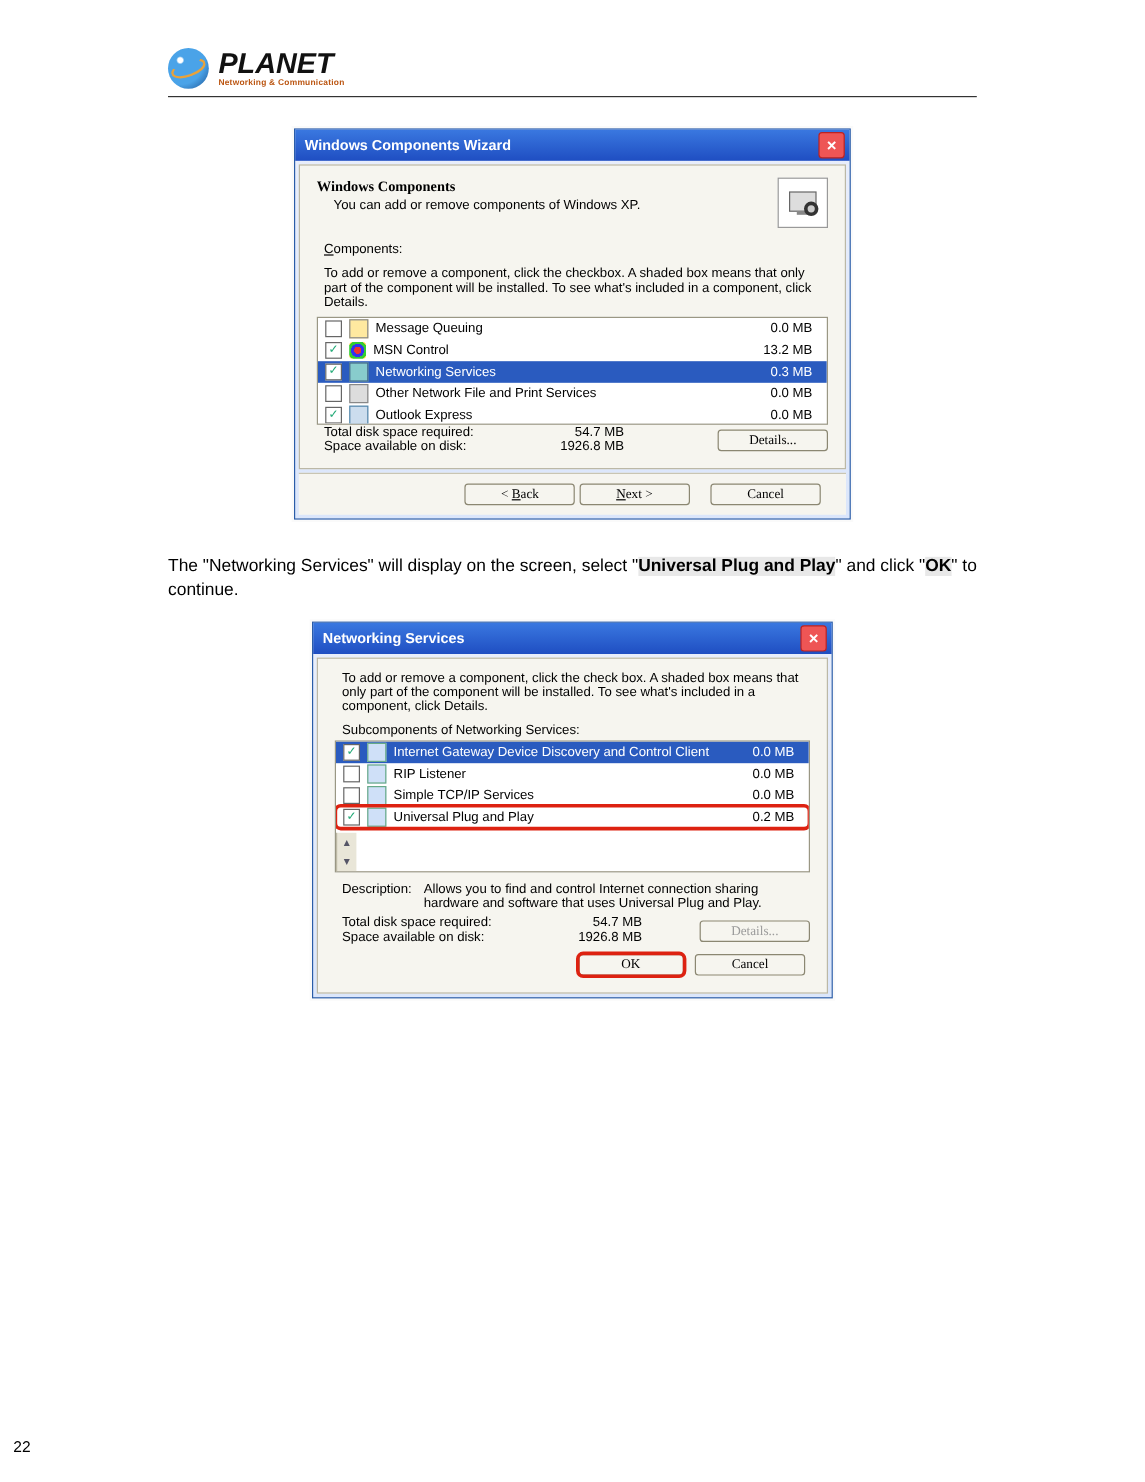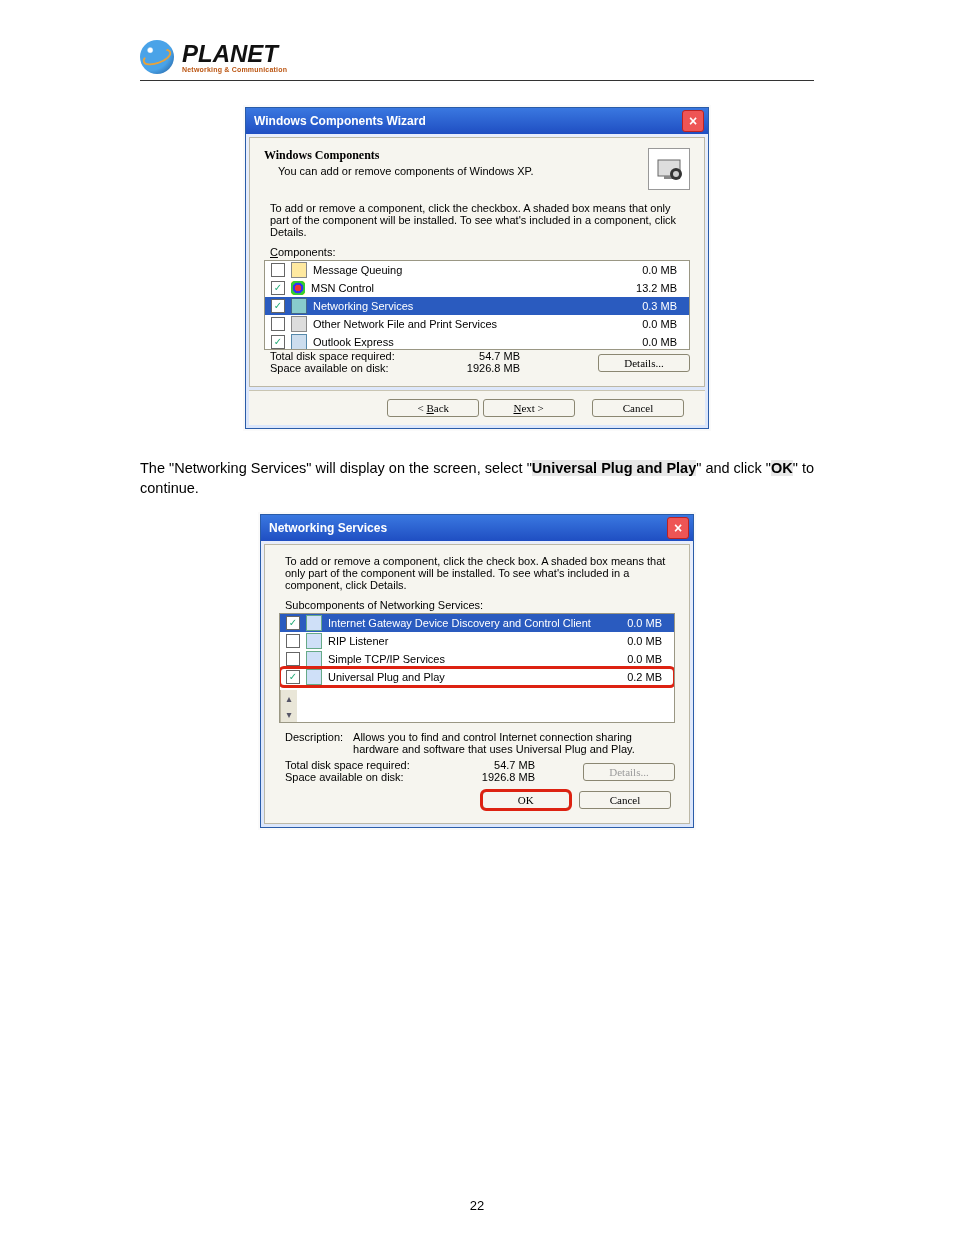--- a/index.html
+++ b/index.html
@@ -106,21 +106,21 @@
     background:#f6f5ef; border:1px solid #8b8772; border-radius:3px; text-align:center;
   }
   .btn.disabled { color:#9b9b9b; }
   .btnrow { text-align:right; margin:8px 4px 2px 0; }
   .btnrow .btn { margin-left:6px; }
   .footer-btns {
     background:#f6f5ef; border-top:1px solid #c9c5b2;
     padding:8px 21px; text-align:right; margin:0 3px 3px 3px;
   }
   .red-box { outline:3px solid #d21; outline-offset:-1px; border-radius:4px; }
-  .page-num { position:absolute; bottom:22px; left:0; right:0; text-align:center; font-size:13px; }
+  .page-num { position:absolute; bottom:22px; left:11px; right:0; text-align:left; font-size:13px; }
 
   .dlg.d1 { width:462px; }
   .dlg.d2 { width:432px; }
   .d2 .list-frame { height:108px; }
 </style>
 </head>
 <body>
 
 <div class="page">
 
@@ -146,22 +146,22 @@
         </div>
         <div class="hdr-icon">
           <svg width="30" height="30" viewBox="0 0 30 30">
               <rect x="4" y="6" width="22" height="16" fill="#ddd" stroke="#666"></rect>
               <rect x="10" y="22" width="10" height="3" fill="#888"></rect>
               <circle cx="22" cy="20" r="6" fill="#333"></circle>
               <circle cx="22" cy="20" r="3" fill="#ccc"></circle>
             </svg>
         </div>
       </div>
+      <div class="instr" style="margin-bottom:2px"><span class="u">C</span><span>omponents:</span></div>
       <div class="instr">To add or remove a component, click the checkbox.  A shaded box means that only part of the component will be installed.  To see what's included in a component, click Details.</div>
-      <div class="instr" style="margin-bottom:2px"><span class="u">C</span><span>omponents:</span></div>
 
       <div class="list-frame">
         <div class="list-body" id="list1">
             <div class="row">
               <span class="ck"></span>
               <span class="ic box"></span>
               <span>Message Queuing</span>
               <span class="sz">0.0 MB</span>
             </div>
             <div class="row">

